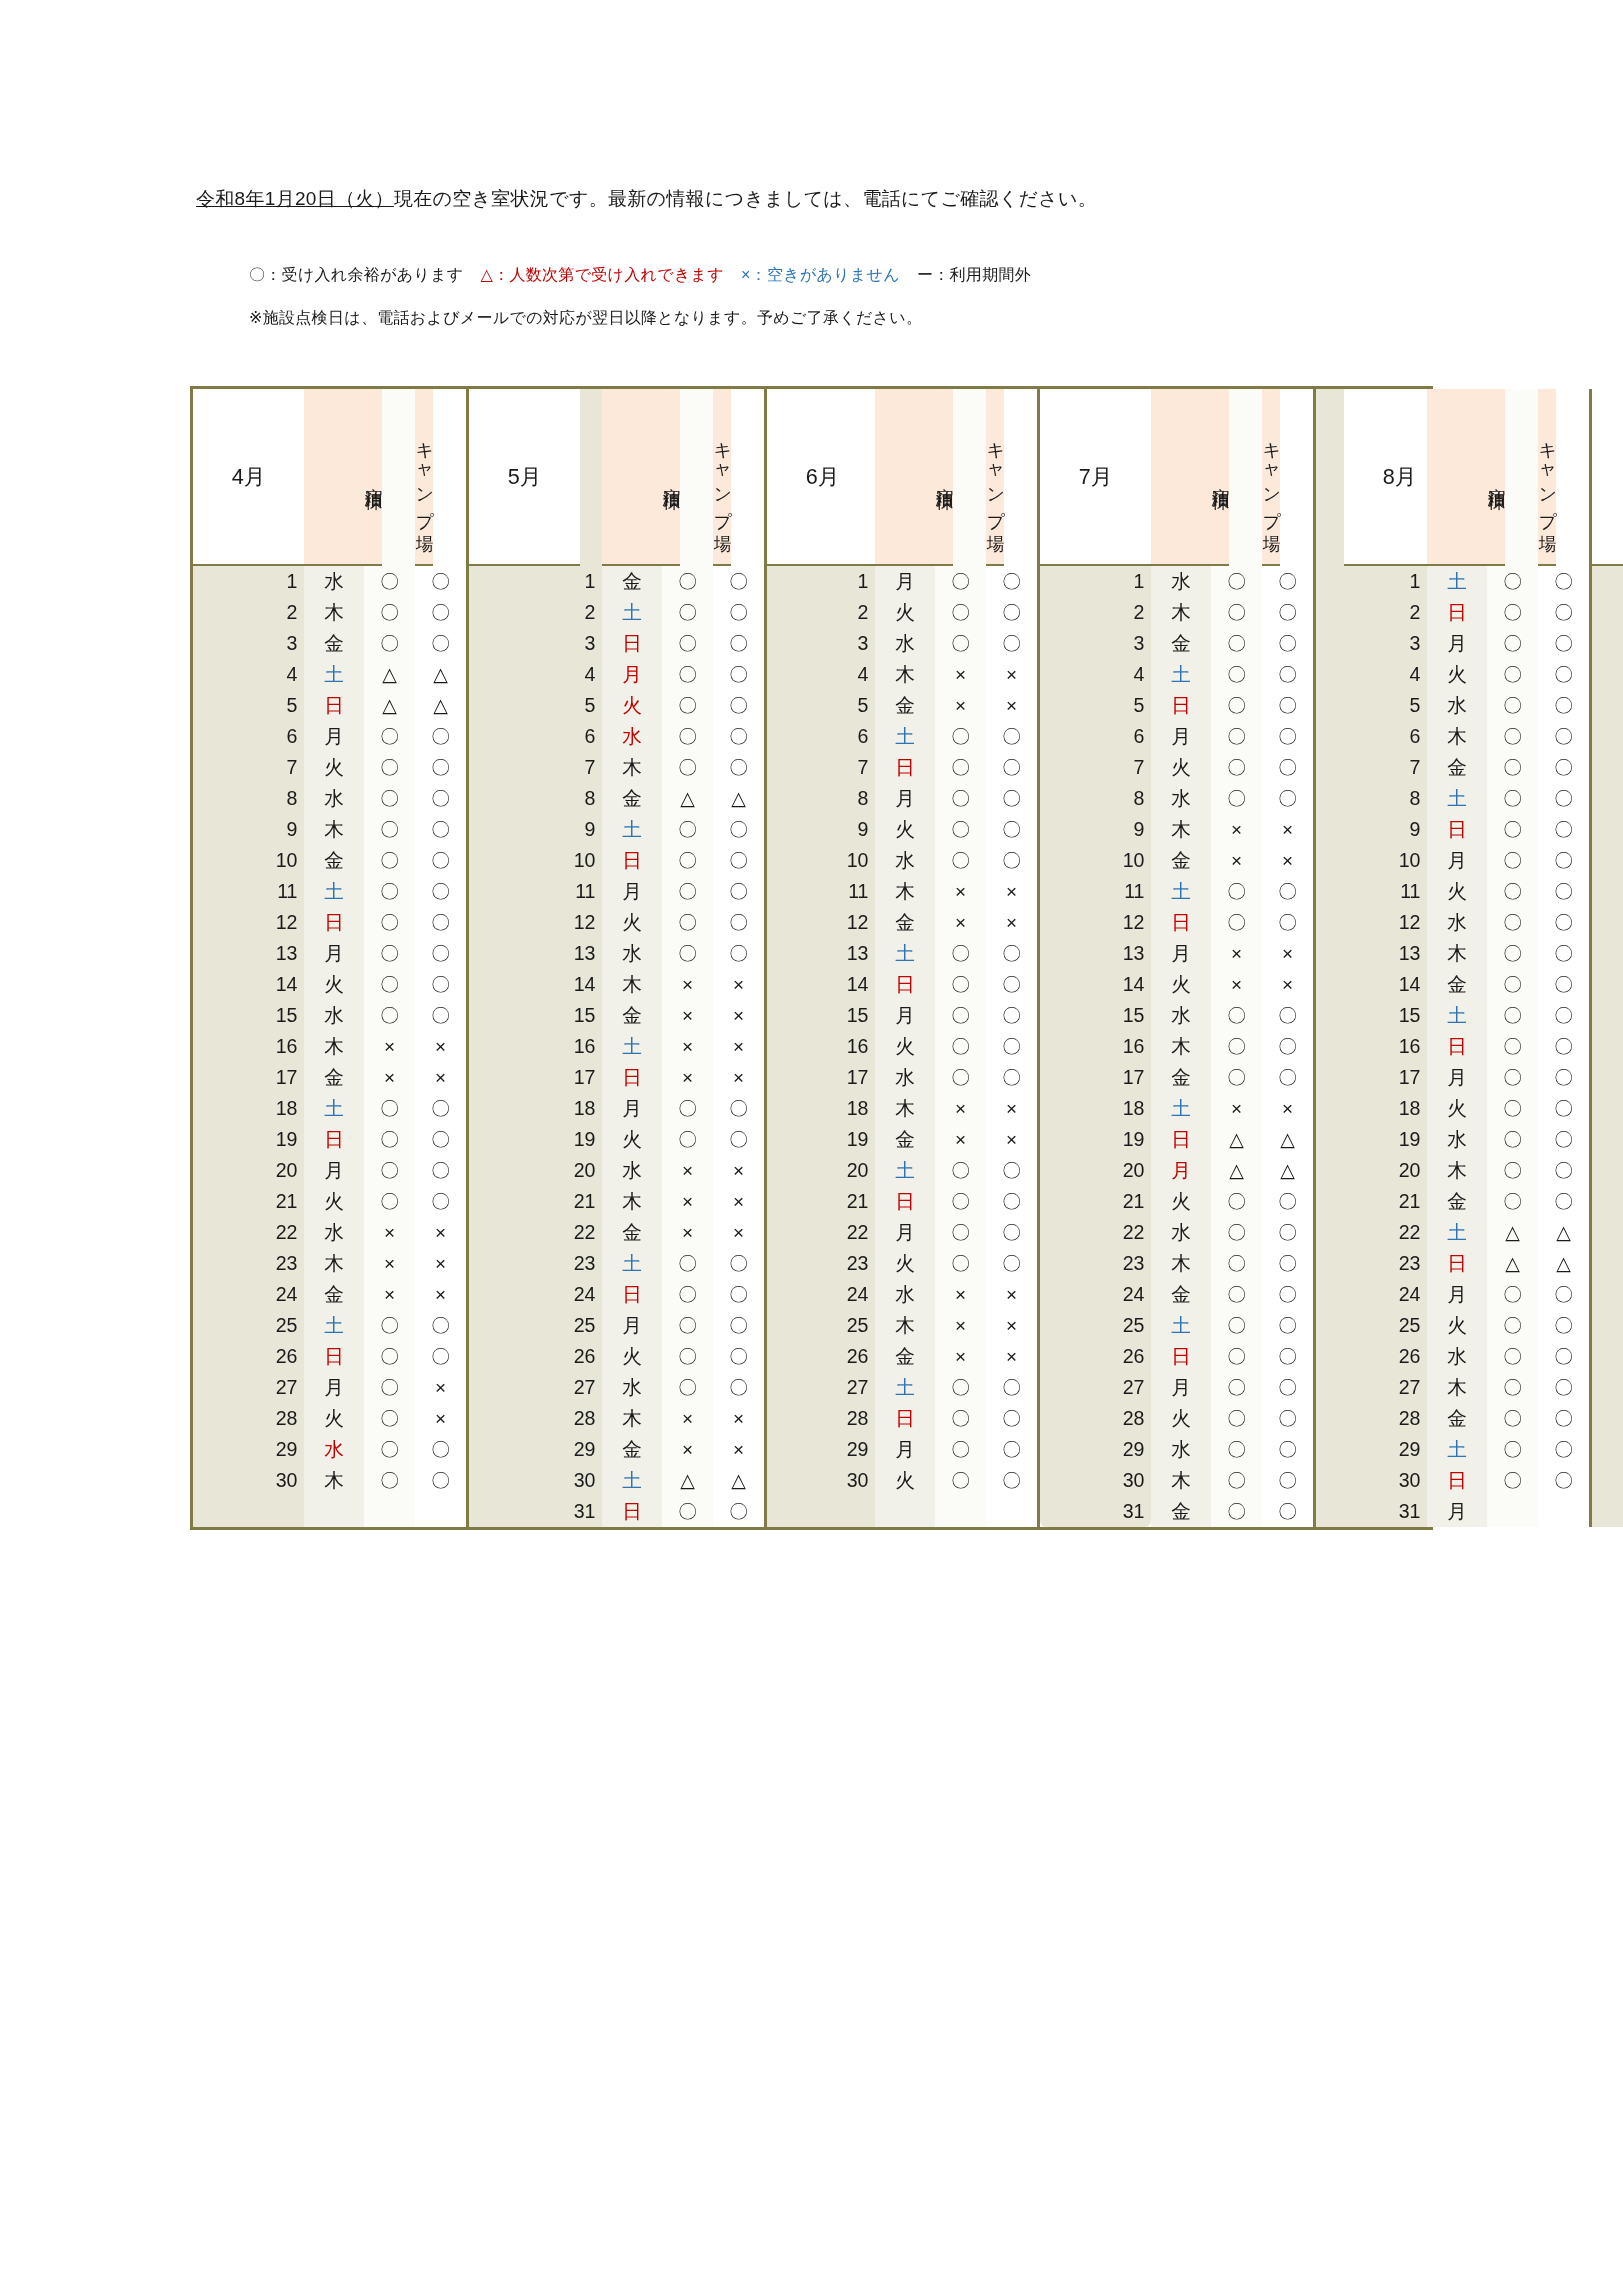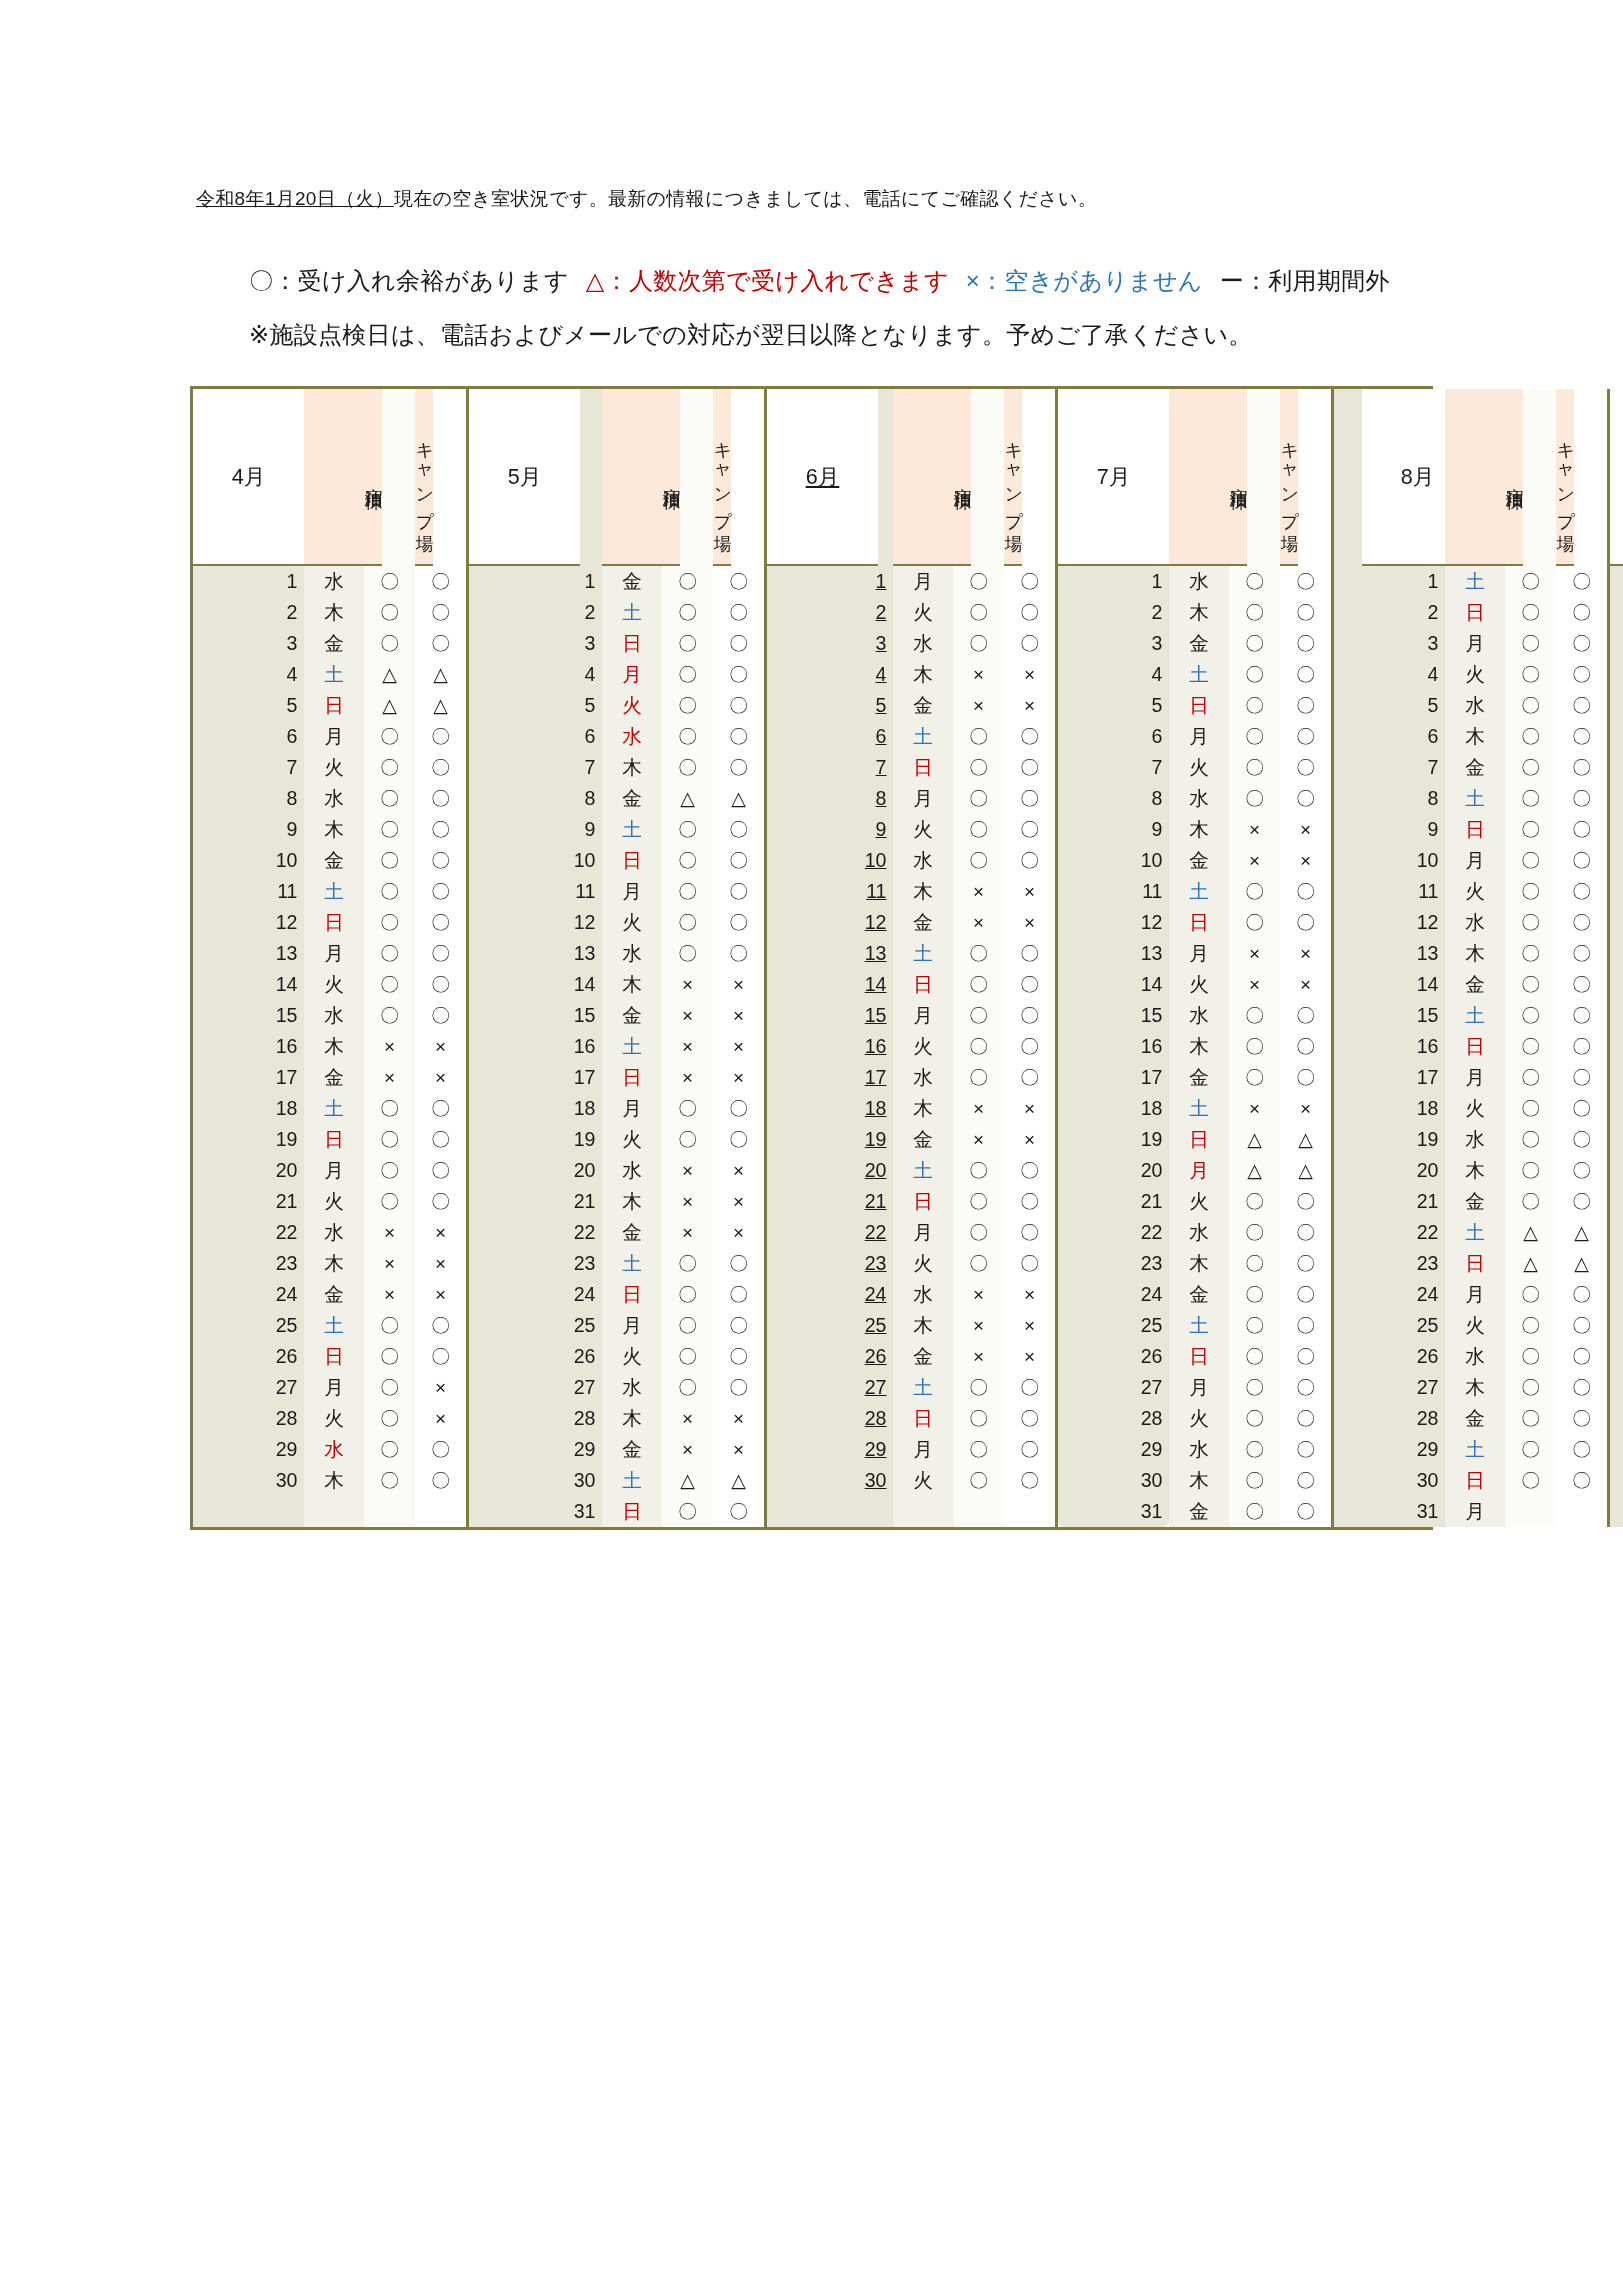--- a/index.html
+++ b/index.html
@@ -12,21 +12,21 @@
   .page{position:relative;width:1623px;height:2295px;box-sizing:border-box;}
 
   .notice{
     position:absolute; left:196px; top:186px;
     font-size:19px; letter-spacing:0.3px;
   }
   .notice .ul{ text-decoration:underline; }
 
   .legend{
     position:absolute; left:249px; top:265px;
-    font-size:24px; letter-spacing:0.3px;
+    font-size:16px; letter-spacing:0.3px;
   }
   .legend .l2{ display:block; margin-top:22px;}
   .legend .gap{ display:inline-block; width:17px;}
   .lg-tri{ color:#c00000; }
   .lg-x{ color:#2e74b5; }
 
   
   .cal{
     position:absolute; left:190px; top:386px;
     width:1243px;
@@ -375,21 +375,21 @@
           <div class="cell mark-o">〇</div>
           <div class="cell mark-o">〇</div>
           <div class="cell mark-o">〇</div>
           <div class="cell mark-o">×</div>
           <div class="cell mark-o">×</div>
           <div class="cell mark-o" style="color: rgb(26, 26, 26);">△</div>
           <div class="cell mark-o">〇</div>
         </div>
       </div>
       <div class="month-block">
-        <div class="col c-day tint-a" style="width: 126px; text-decoration: underline;">
+        <div class="col c-day tint-a" style="width: 108px;">
           <div class="hdr month" style="width: 111px;">6月</div>
           <div class="cell num">1</div>
           <div class="cell num">2</div>
           <div class="cell num">3</div>
           <div class="cell num">4</div>
           <div class="cell num">5</div>
           <div class="cell num">6</div>
           <div class="cell num">7</div>
           <div class="cell num">8</div>
           <div class="cell num">9</div>

